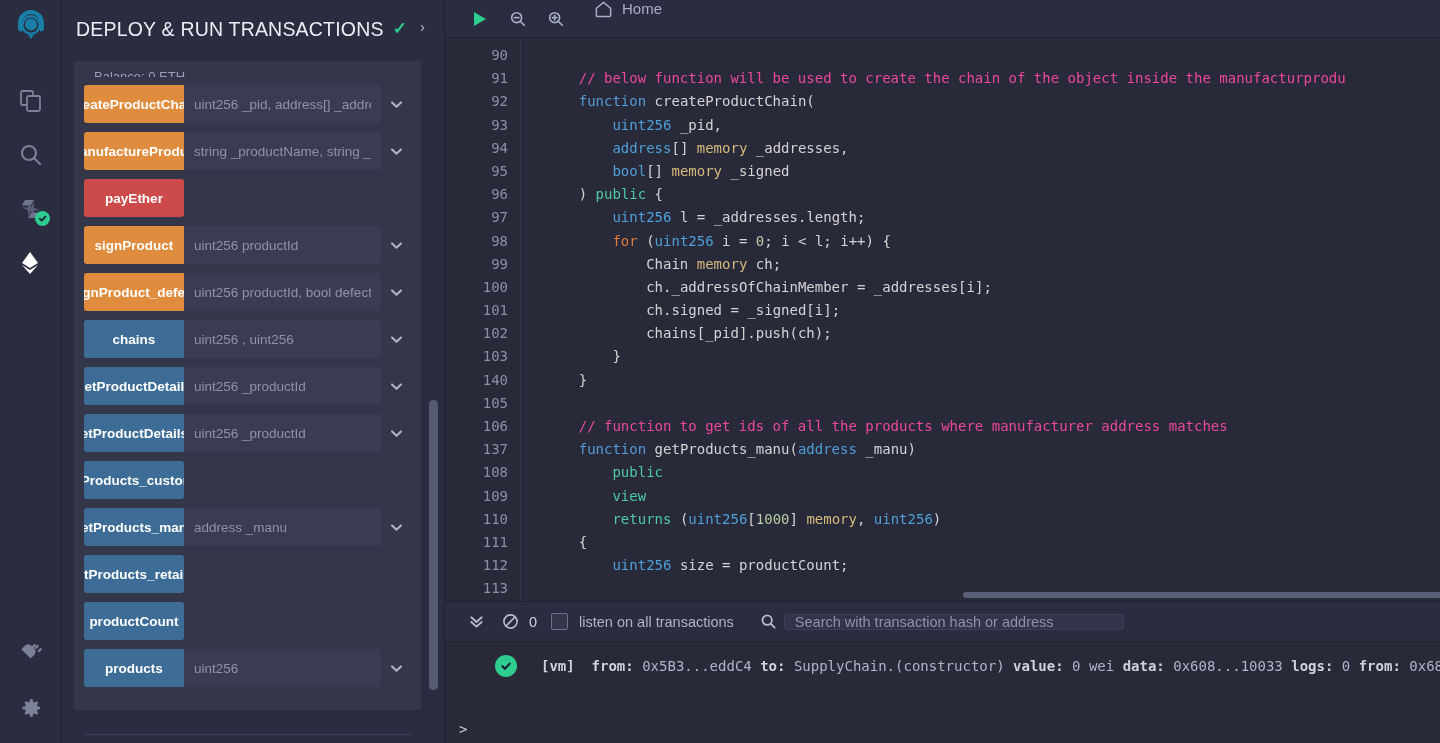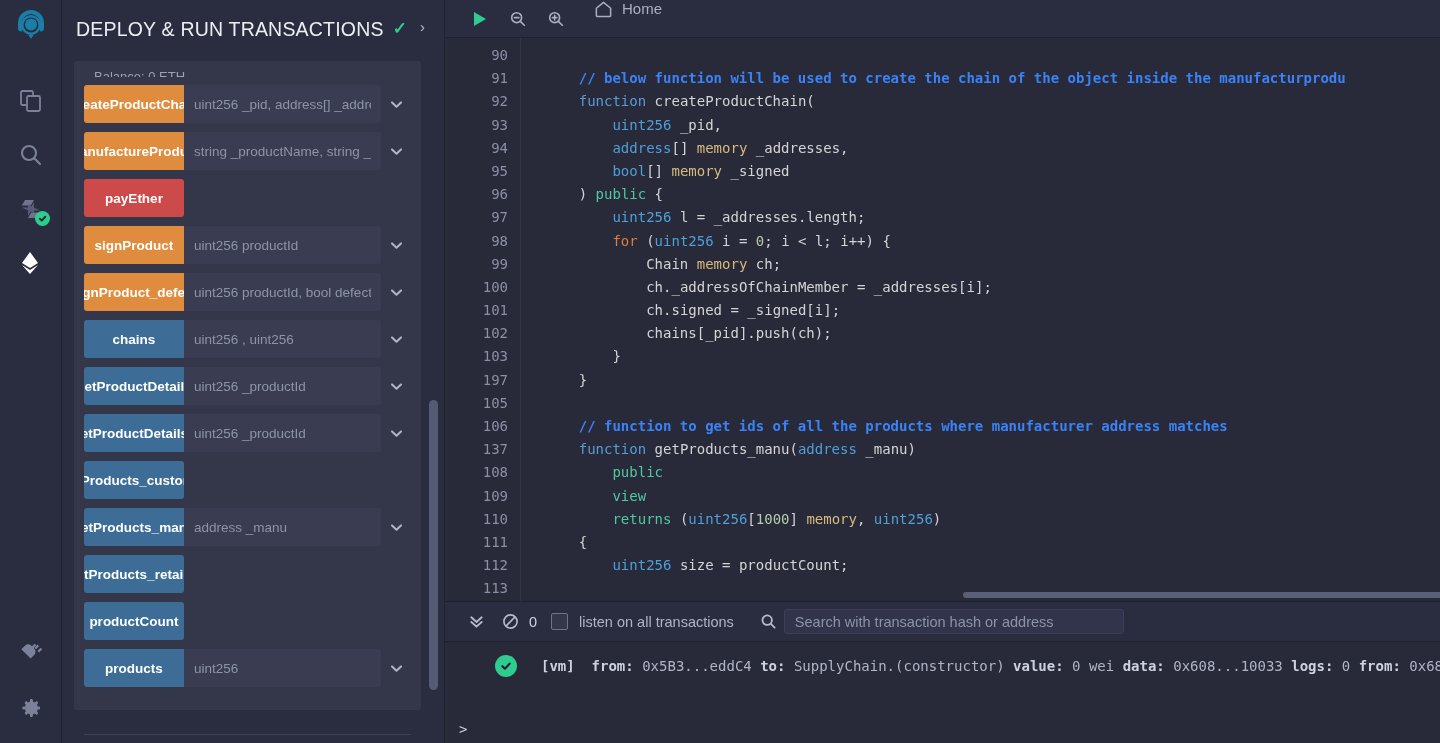--- a/index.html
+++ b/index.html
@@ -145,21 +145,21 @@
   }
   #code-area { position: absolute; left: 0; top: 0; right: 0; bottom: 0; display: flex; }
   #gutter {
     width: 76px; flex: 0 0 76px; text-align: right;
     padding: 6px 12px 0 0; color: #8b90a5; user-select: none;
     border-right: 1px solid #32344a;
   }
   #code { flex: 1 1 auto; padding: 6px 0 0 24px; white-space: pre; overflow: hidden; position: relative; }
   .ln { height: 23.2px; }
   .ln.cur { background: #31344a; }
-  .cm { color: #3b82f6; font-weight: bold; }
+  .cm { color: #ec4899; }
   .kw { color: #569cd6; }
   .kw2 { color: #4ec9a0; }
   .kw3 { color: #e07b39; }
   .ty { color: #4f9fd8; }
   .mem { color: #d7ba7d; }
   .id { color: #d4d4d4; }
   .num { color: #b5cea8; }
   #h-scroll {
     position: absolute; left: 518px; bottom: 3px; width: 760px; height: 6px;
     background: #5a5f78; border-radius: 3px; cursor: pointer;
@@ -174,21 +174,21 @@
   }
   .term-icn { width: 34px; height: 41px; display: flex; align-items: center; justify-content: center; cursor: pointer; }
   #term-count { color: #cfd4e0; font-size: 14.5px; margin: 0 14px 0 2px; }
   #listen-box {
     width: 17px; height: 17px; border: 1px solid #6d738c; border-radius: 2px;
     background: #343649; cursor: pointer; margin-right: 11px;
   }
   #listen-label { color: #aeb5c6; font-size: 14.5px; margin-right: 20px; }
   #term-search-icn { width: 30px; display: flex; align-items: center; justify-content: center; cursor: pointer; }
   #term-search {
-    width: 340px; height: 25px; background: #31344a; border: 1px solid #3c3f57;
+    width: 340px; height: 16px; background: #31344a; border: 1px solid #3c3f57;
     border-radius: 3px; color: #8d94a8; font-size: 14.5px; padding: 0 10px;
     outline: none; font-family: "Liberation Sans", sans-serif;
   }
   #term-search::placeholder { color: #8d94a8; }
   #term-log { flex: 1 1 auto; position: relative; padding: 8px 0 0 0; overflow: hidden; }
   .log-row { display: flex; align-items: center; gap: 0; height: 32px; padding-left: 50px; }
   .log-ok {
     width: 22px; height: 22px; border-radius: 50%; background: #2ecc8f;
     display: flex; align-items: center; justify-content: center; flex: 0 0 22px;
     margin-right: 24px;
@@ -447,21 +447,21 @@
             <div class="ln">94</div>
             <div class="ln">95</div>
             <div class="ln">96</div>
             <div class="ln">97</div>
             <div class="ln">98</div>
             <div class="ln">99</div>
             <div class="ln">100</div>
             <div class="ln">101</div>
             <div class="ln">102</div>
             <div class="ln">103</div>
-            <div class="ln">197</div>
+            <div class="ln">140</div>
             <div class="ln">105</div>
             <div class="ln">106</div>
             <div class="ln">137</div>
             <div class="ln">108</div>
             <div class="ln">109</div>
             <div class="ln">110</div>
             <div class="ln">111</div>
             <div class="ln">112</div>
             <div class="ln">113</div>
             <div class="ln">114</div>

